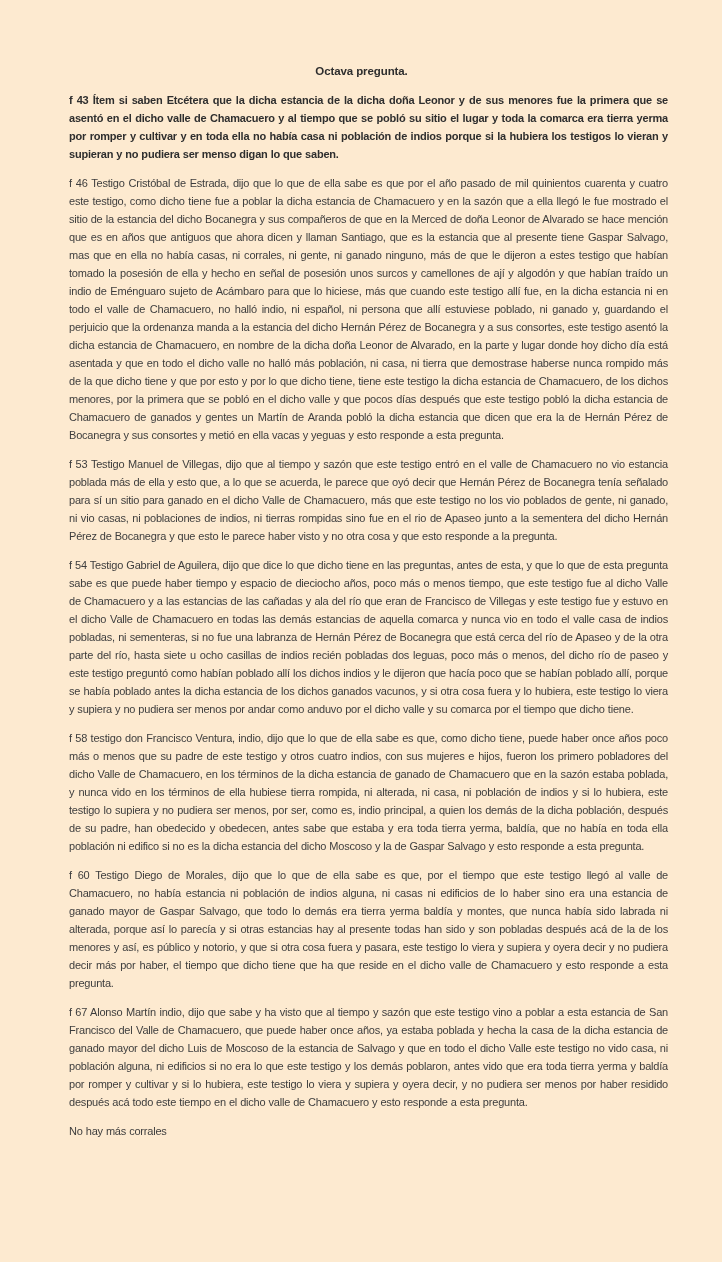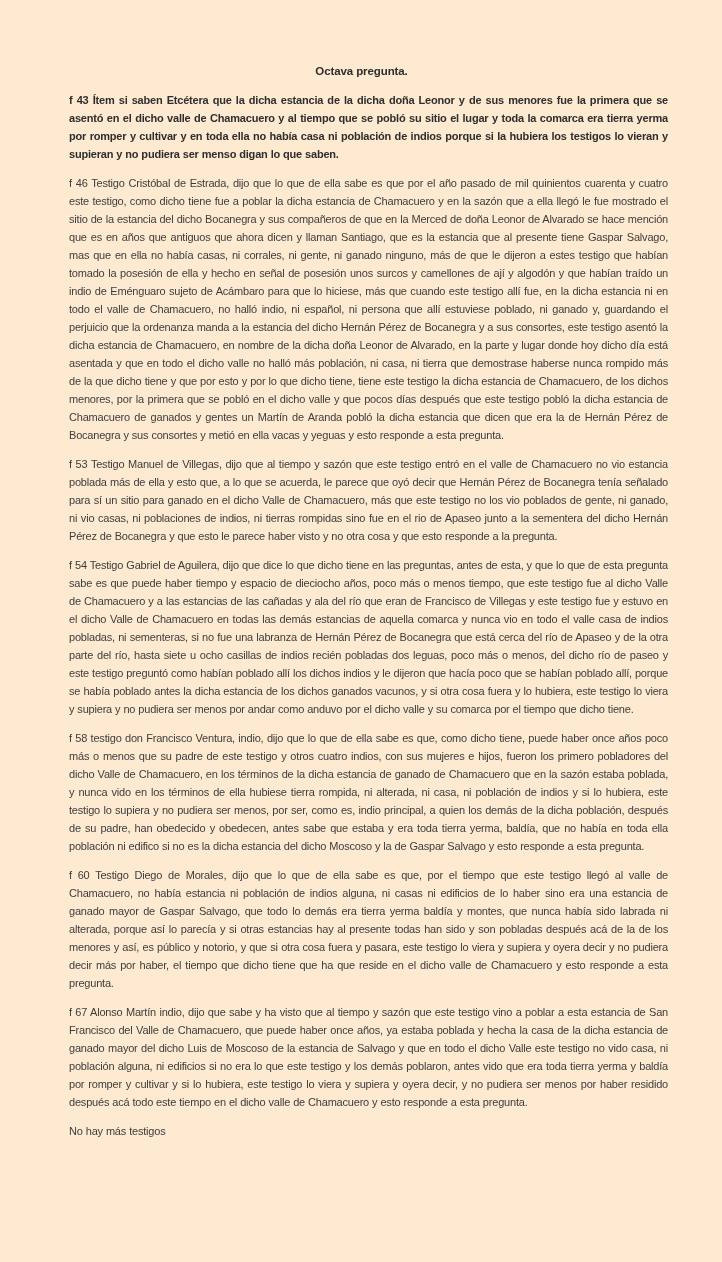--- a/index.html
+++ b/index.html
@@ -59,14 +59,14 @@
   <p class="para">f 53 Testigo Manuel de Villegas, dijo que al tiempo y sazón que este testigo entró en el valle de Chamacuero no vio estancia poblada más de ella y esto que, a lo que se acuerda, le parece que oyó decir que Hernán Pérez de Bocanegra tenía señalado para sí un sitio para ganado en el dicho Valle de Chamacuero, más que este testigo no los vio poblados de gente, ni ganado, ni vio casas, ni poblaciones de indios, ni tierras rompidas sino fue en el rio de Apaseo junto a la sementera del dicho Hernán Pérez de Bocanegra y que esto le parece haber visto y no otra cosa y que esto responde a la pregunta.</p>
 
   <p class="para">f 54  Testigo Gabriel de Aguilera, dijo que dice lo que dicho tiene en las preguntas, antes de esta, y que lo que de esta pregunta sabe es que puede haber tiempo y espacio de dieciocho años, poco más o menos tiempo, que este testigo fue al dicho Valle de Chamacuero y a las estancias de las cañadas y ala del río que eran de Francisco de Villegas y este testigo fue y estuvo en el dicho Valle de Chamacuero en todas las demás estancias de aquella comarca y nunca vio en todo el valle casa de indios pobladas, ni sementeras, si no fue una labranza de Hernán Pérez de Bocanegra que está cerca del río de Apaseo y de la otra parte del río, hasta siete u ocho casillas de indios recién pobladas dos leguas, poco más o menos, del dicho río de paseo y este testigo preguntó como habían poblado allí los dichos indios y le dijeron que hacía poco que se habían poblado allí, porque se había poblado antes la dicha estancia de los dichos ganados vacunos, y si otra cosa fuera y lo hubiera, este testigo lo viera y supiera y no pudiera ser menos por andar como anduvo por el dicho valle  y su comarca por el tiempo que dicho tiene.</p>
 
   <p class="para">f 58 testigo don Francisco Ventura, indio, dijo que lo que de ella sabe es que, como dicho tiene, puede haber once años poco más o menos que su padre de este testigo y otros cuatro indios, con sus mujeres e hijos, fueron los primero pobladores del dicho Valle de Chamacuero, en los términos de la dicha estancia de ganado de Chamacuero que en la sazón estaba poblada, y nunca vido en los términos de ella hubiese tierra rompida, ni alterada, ni casa, ni población de indios y si lo hubiera, este testigo lo supiera y no pudiera ser menos, por ser, como es, indio principal, a quien los demás de la dicha población, después de su padre, han obedecido y obedecen, antes sabe que estaba y era toda tierra yerma, baldía, que no había en toda ella población ni edifico si no es la dicha estancia del dicho Moscoso y la de Gaspar Salvago y esto responde a esta pregunta.</p>
 
   <p class="para">f 60 Testigo Diego de Morales, dijo que lo que de ella sabe es que, por el tiempo que este testigo llegó al valle de Chamacuero, no había estancia ni población de indios alguna, ni casas ni edificios de lo  haber sino era una estancia de ganado mayor de Gaspar Salvago, que todo lo demás era tierra yerma baldía y montes, que nunca había sido labrada ni alterada, porque así lo parecía y si otras estancias hay al presente todas han sido y son  pobladas después acá de la de los menores y así, es público y notorio, y que si otra cosa fuera y pasara, este testigo lo viera y supiera y oyera decir y no pudiera decir más por haber, el tiempo que dicho tiene que ha que reside en el dicho valle de Chamacuero y esto responde a esta pregunta.</p>
 
   <p class="para">f 67 Alonso Martín indio, dijo que sabe y ha visto que al tiempo y sazón que este testigo vino a poblar a esta estancia de San Francisco del Valle de Chamacuero, que puede haber once años, ya estaba poblada y hecha la casa de la dicha estancia de ganado mayor del dicho Luis de Moscoso de la estancia de Salvago y que en todo el dicho Valle este testigo no vido casa, ni población alguna, ni edificios si no era lo que este testigo y los demás poblaron, antes vido que era toda tierra yerma y baldía por romper y cultivar y si lo hubiera, este testigo lo viera y supiera y oyera decir, y no pudiera ser menos por haber residido después acá todo este tiempo en el dicho valle de Chamacuero y esto responde a esta pregunta.</p>
 
-  <p class="para closing">No hay más testigos</p>
+  <p class="para closing">No hay más corrales</p>
 </div>
 
 </body></html>

